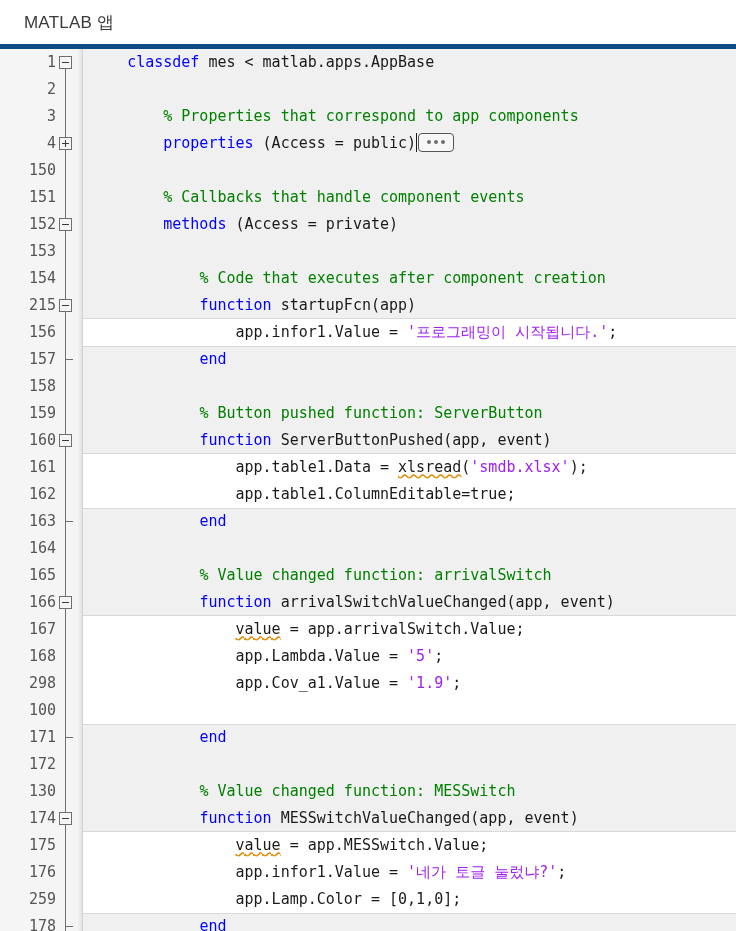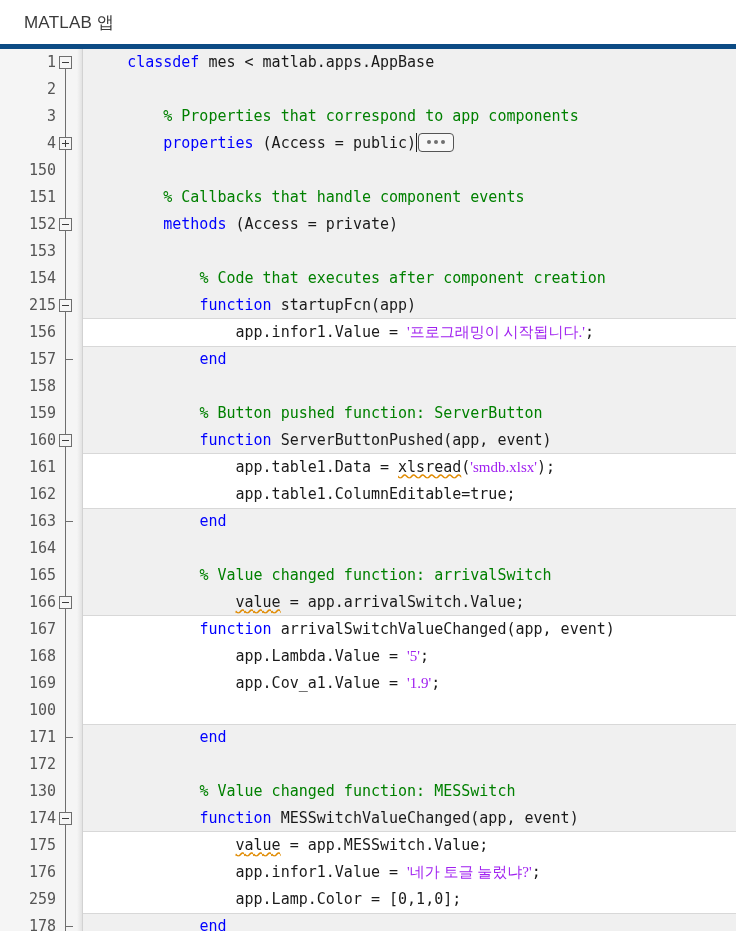--- a/index.html
+++ b/index.html
@@ -164,21 +164,21 @@
     border-top: 1px solid #d8d8d8;
     border-bottom: 1px solid #d8d8d8;
     z-index: 0;
   }
 
   .rows-layer { position: relative; z-index: 1; }
 
   
   .kw  { color: #0000ff; }
   .cmt { color: #018001; }
-  .str { color: #a020f0; font-family: Liberation Serif, serif; }
+  .str { color: #a020f0; }
   .warn {
     text-decoration: underline wavy #e08a00;
     text-decoration-skip-ink: none;
   }
 
   
   .ellipsis-chip {
     display: inline-block;
     vertical-align: middle;
     position: relative;
@@ -297,21 +297,21 @@
             <span class="lineno">166</span>
             <span class="foldbox"></span>
           </div>
           <div class="row">
             <span class="lineno">167</span>
           </div>
           <div class="row">
             <span class="lineno">168</span>
           </div>
           <div class="row">
-            <span class="lineno">169</span>
+            <span class="lineno">298</span>
           </div>
           <div class="row">
             <span class="lineno">100</span>
           </div>
           <div class="row">
             <span class="lineno">171</span>
             <span class="foldend"></span>
           </div>
           <div class="row">
             <span class="lineno">172</span>
@@ -403,24 +403,24 @@
           <div class="row">
             <span class="code">            <span class="kw">end</span></span>
           </div>
           <div class="row">
             <span class="code"></span>
           </div>
           <div class="row">
             <span class="code">            <span class="cmt">% Value changed function: arrivalSwitch</span></span>
           </div>
           <div class="row">
+            <span class="code">            <span class="kw">function</span> arrivalSwitchValueChanged(app, event)</span>
+          </div>
+          <div class="row">
             <span class="code">                <span class="warn">value</span> = app.arrivalSwitch.Value;</span>
-          </div>
-          <div class="row">
-            <span class="code">            <span class="kw">function</span> arrivalSwitchValueChanged(app, event)</span>
           </div>
           <div class="row">
             <span class="code">                app.Lambda.Value = <span class="str">'5'</span>;</span>
           </div>
           <div class="row">
             <span class="code">                app.Cov_a1.Value = <span class="str">'1.9'</span>;</span>
           </div>
           <div class="row">
             <span class="code"></span>
           </div>

